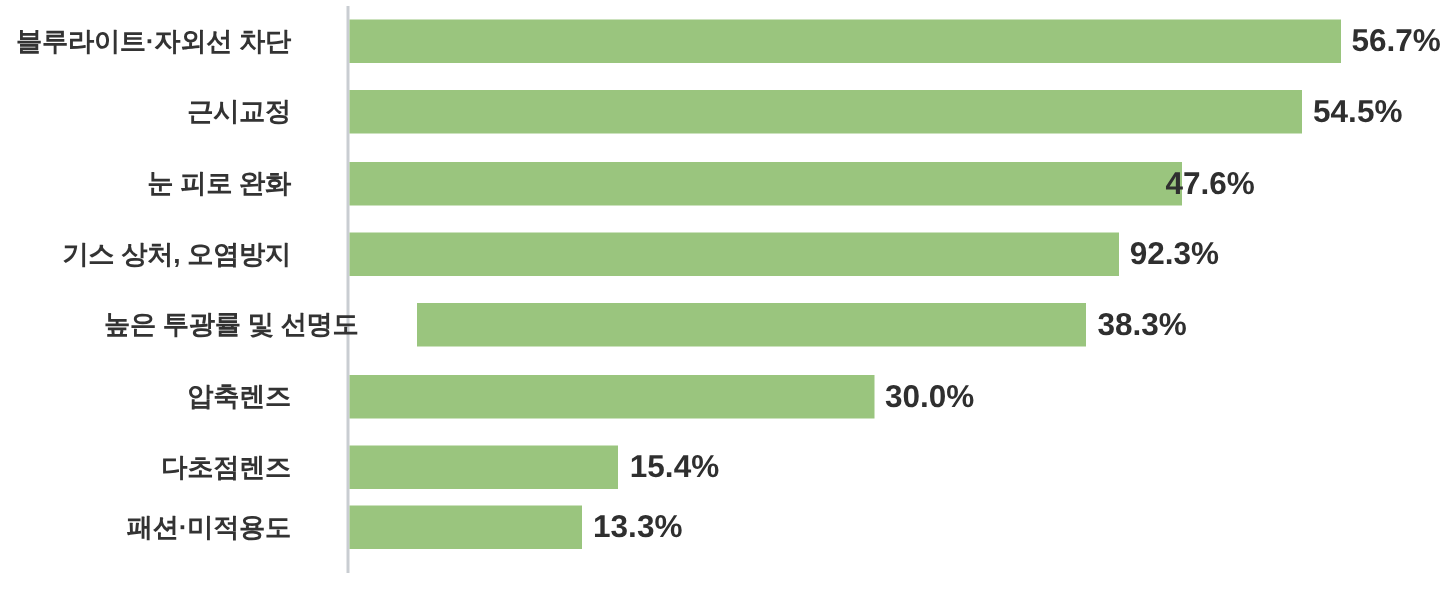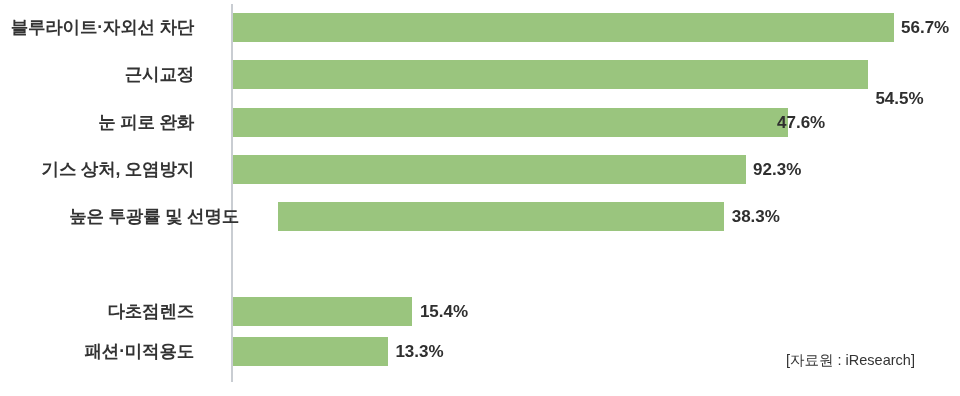--- a/index.html
+++ b/index.html
@@ -73,21 +73,21 @@
     top: 9px;
     height: 29px;
     background: #9AC57E;
   }
   .bar-value {
     position: absolute;
     top: 9px;
     height: 29px;
     line-height: 29px;
     white-space: nowrap;
-    font-size: 17px;
+    font-size: 21px;
     font-weight: bold;
     color: #2f2f2f;
   }
 
   
   .source-note {
     position: absolute;
     left: 786px;
     top: 351px;
     font-size: 14.5px;
@@ -110,21 +110,21 @@
       <div class="bar-track">
         <div class="bar" style="width:660.5px;"></div>
         <div class="bar-value" style="left:668px;">56.7%</div>
       </div>
     </div>
 
     <div class="bar-row" style="top:51.3px;">
       <div class="cat-label">근시교정</div>
       <div class="bar-track">
         <div class="bar" style="width:634.9px;"></div>
-        <div class="bar-value" style="left:642.4px;margin-top:24px;">54.5%</div>
+        <div class="bar-value" style="left:642.4px;">54.5%</div>
       </div>
     </div>
 
     <div class="bar-row" style="top:98.6px;">
       <div class="cat-label">눈 피로 완화</div>
       <div class="bar-track">
         <div class="bar" style="width:554.5px;"></div>
         <div class="bar-value" style="left:544px;">47.6%</div>
       </div>
     </div>
@@ -138,34 +138,40 @@
     </div>
 
     <div class="bar-row" style="top:193.2px;margin-left:45px;">
       <div class="cat-label">높은 투광률 및 선명도</div>
       <div class="bar-track">
         <div class="bar" style="width:446.2px;"></div>
         <div class="bar-value" style="left:453.7px;">38.3%</div>
       </div>
     </div>
 
+    <div class="bar-row" style="top:240.5px;">
+      <div class="cat-label">압축렌즈</div>
+      <div class="bar-track">
+        <div class="bar" style="width:349.5px;"></div>
+        <div class="bar-value" style="left:357px;">30.0%</div>
+      </div>
+    </div>
 
     <div class="bar-row" style="top:287.8px;">
       <div class="cat-label">다초점렌즈</div>
       <div class="bar-track">
         <div class="bar" style="width:179.4px;"></div>
         <div class="bar-value" style="left:186.9px;">15.4%</div>
       </div>
     </div>
 
     <div class="bar-row" style="top:328px;">
       <div class="cat-label">패션·미적용도</div>
       <div class="bar-track">
         <div class="bar" style="width:154.9px;"></div>
         <div class="bar-value" style="left:162.4px;">13.3%</div>
       </div>
     </div>
 
   </div>
 
-  <div class="source-note">[자료원 : iResearch]</div>
 
 </div>
 
 </body></html>

